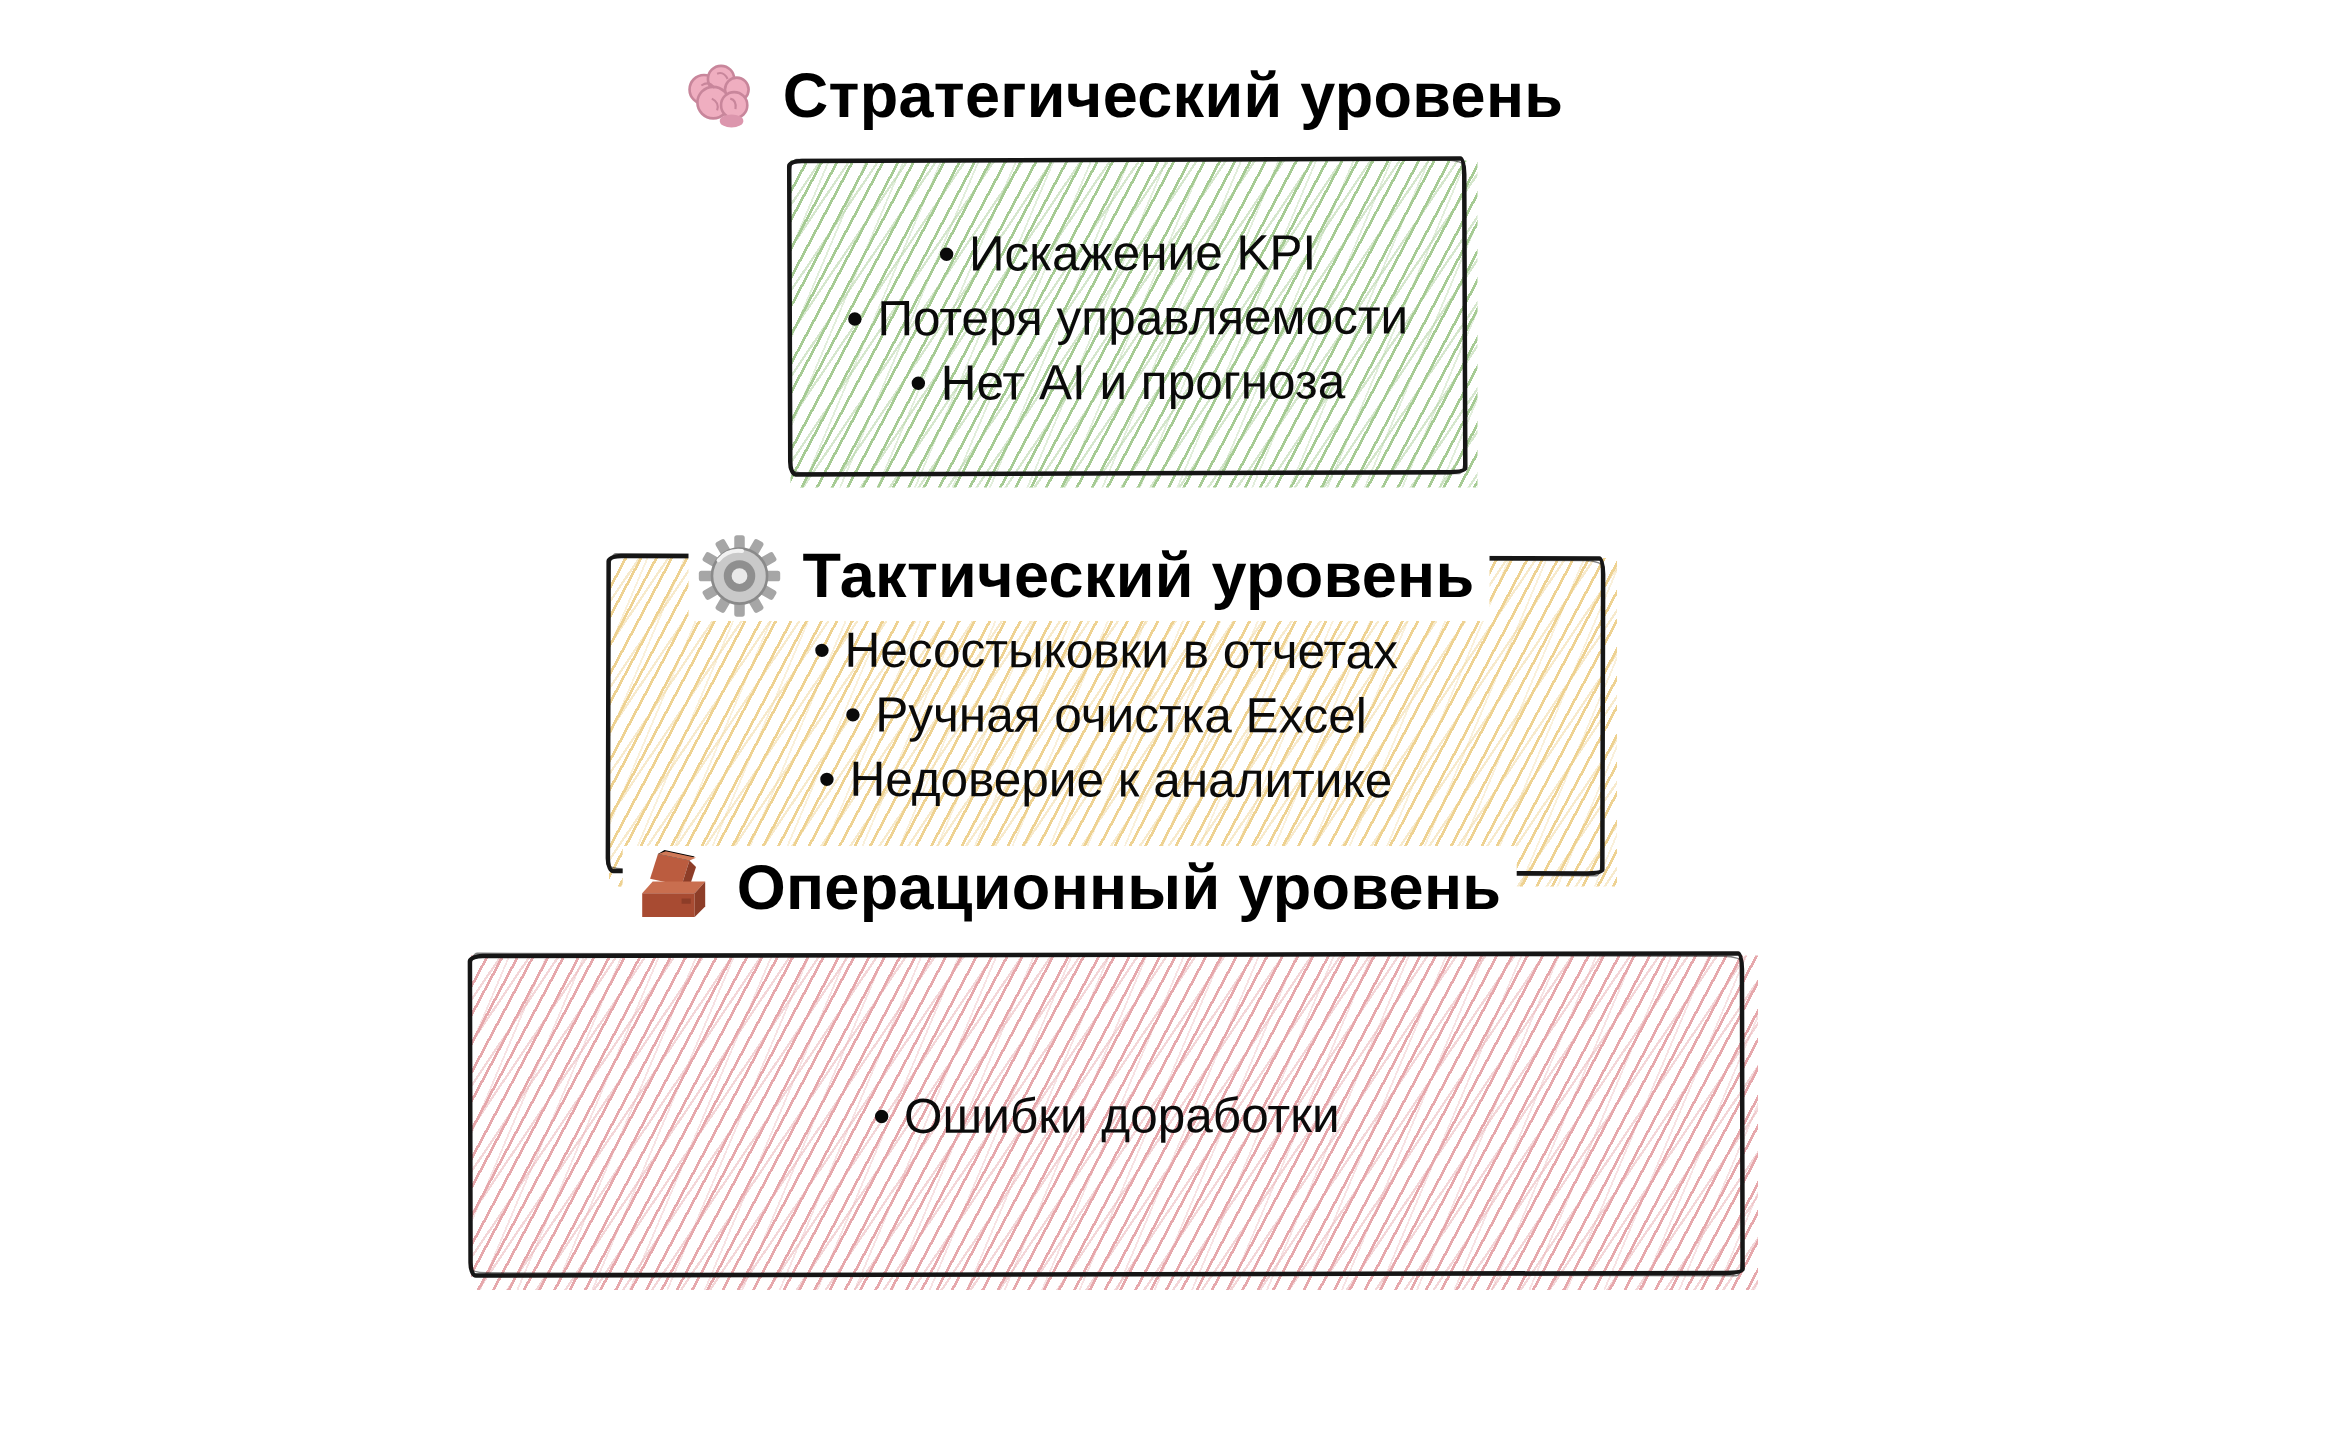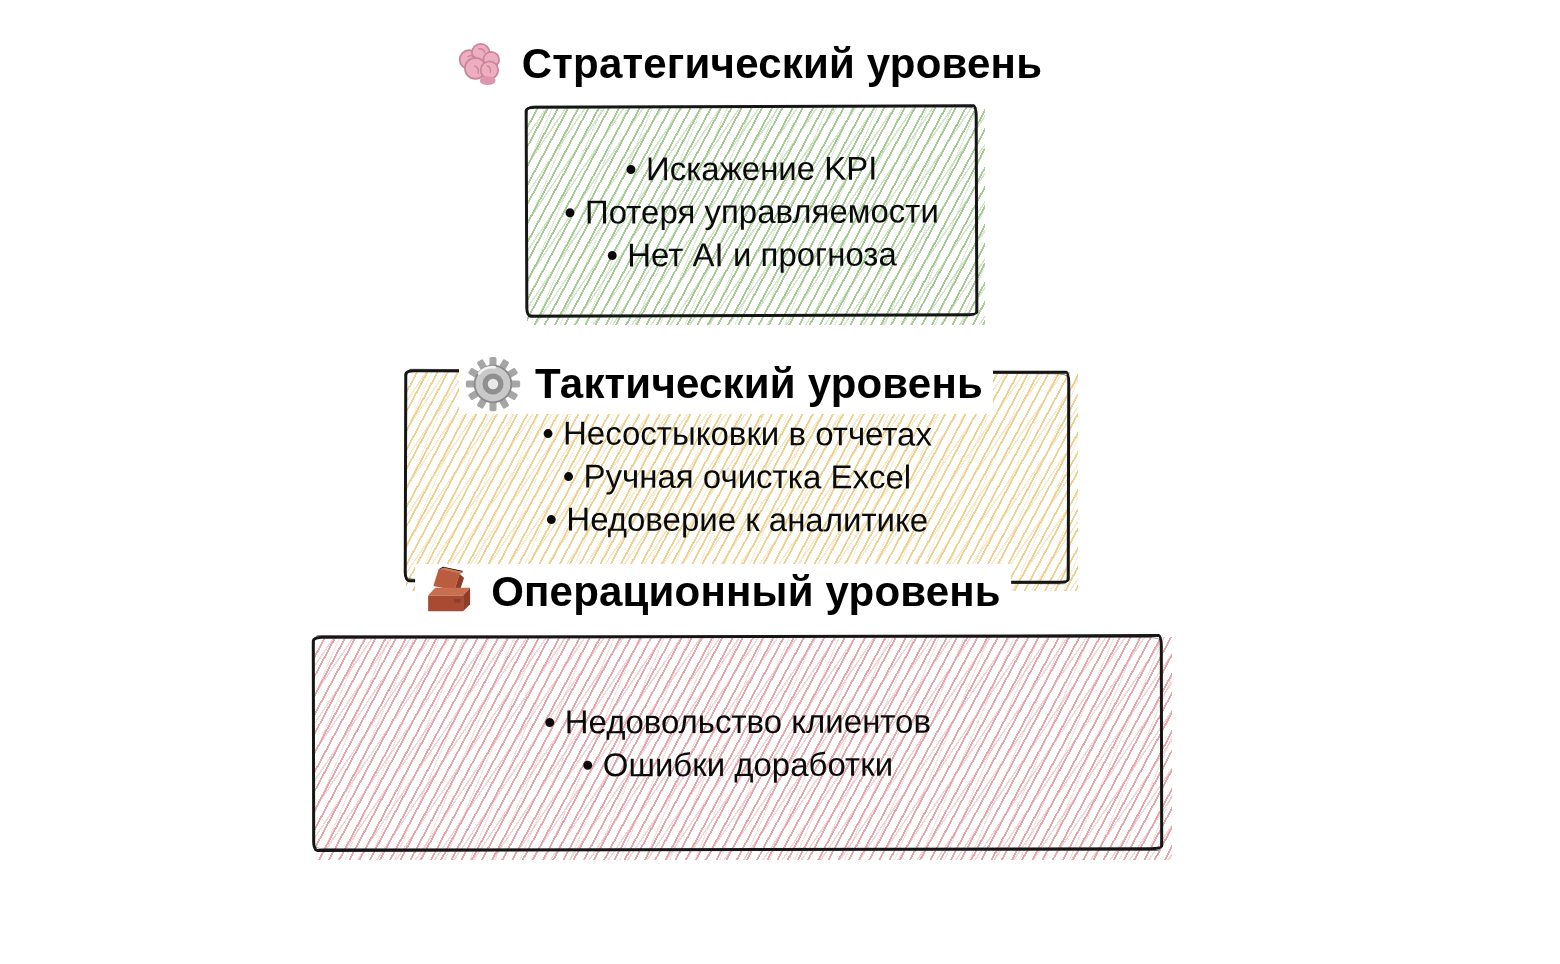--- a/index.html
+++ b/index.html
@@ -181,19 +181,18 @@
           <polygon points="8,36 48,36 48,54 8,54" fill="#a84b32"></polygon>
           <polygon points="48,36 56,27 56,46 48,54" fill="#8d3d28"></polygon>
           <rect x="38" y="40" width="7" height="4" fill="#8d3d28"></rect>
         </svg>
       </span>
       <span>Операционный уровень</span>
     </div>
     <div class="hatch h-operational" style="background-image: repeating-linear-gradient(118deg, rgb(230, 168, 172) 0px, rgb(230, 168, 172) 1.8px, transparent 1.8px, transparent 9px), repeating-linear-gradient(124deg, rgba(230, 168, 172, 0.467) 0px, rgba(230, 168, 172, 0.467) 1.5px, transparent 1.5px, transparent 16px), repeating-linear-gradient(113deg, rgba(230, 168, 172, 0.333) 0px, rgba(230, 168, 172, 0.333) 1.2px, transparent 1.2px, transparent 23px);"></div>
     <div class="frame f-operational tilt-c">
       <ul class="items">
-        <li>• Недовольство клиентов</li>
         <li>• Ошибки доработки</li>
       </ul>
     </div>
   </section>
 
 </div>
 
 </body></html>

